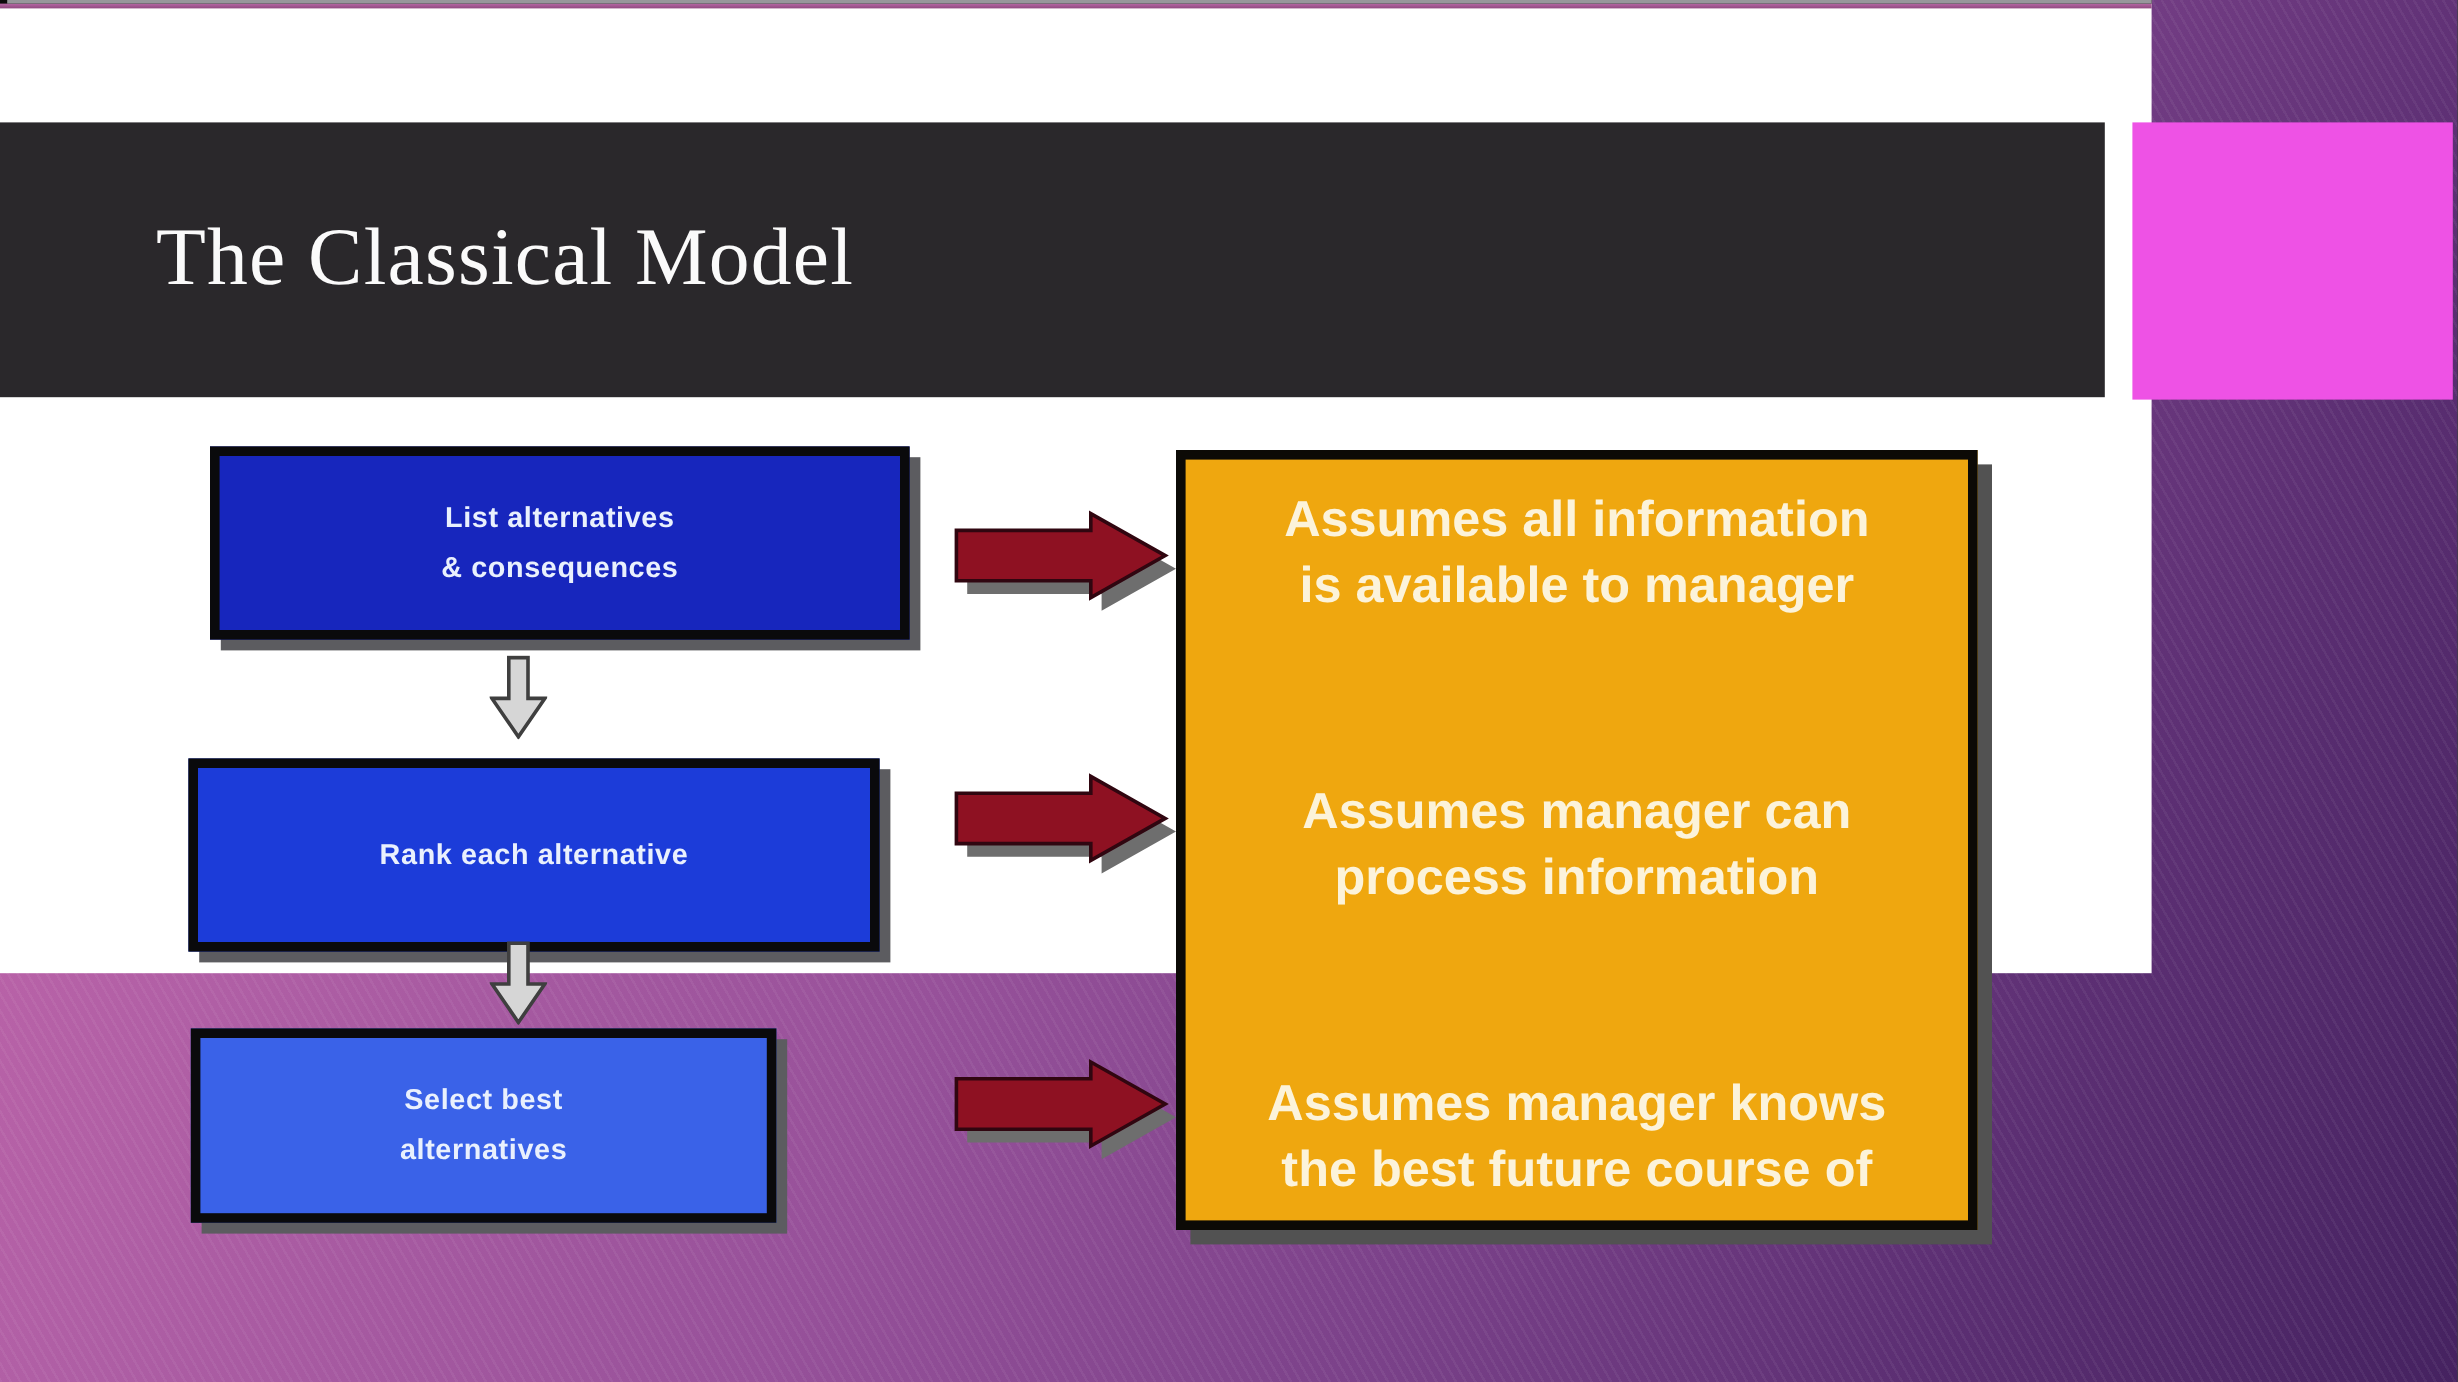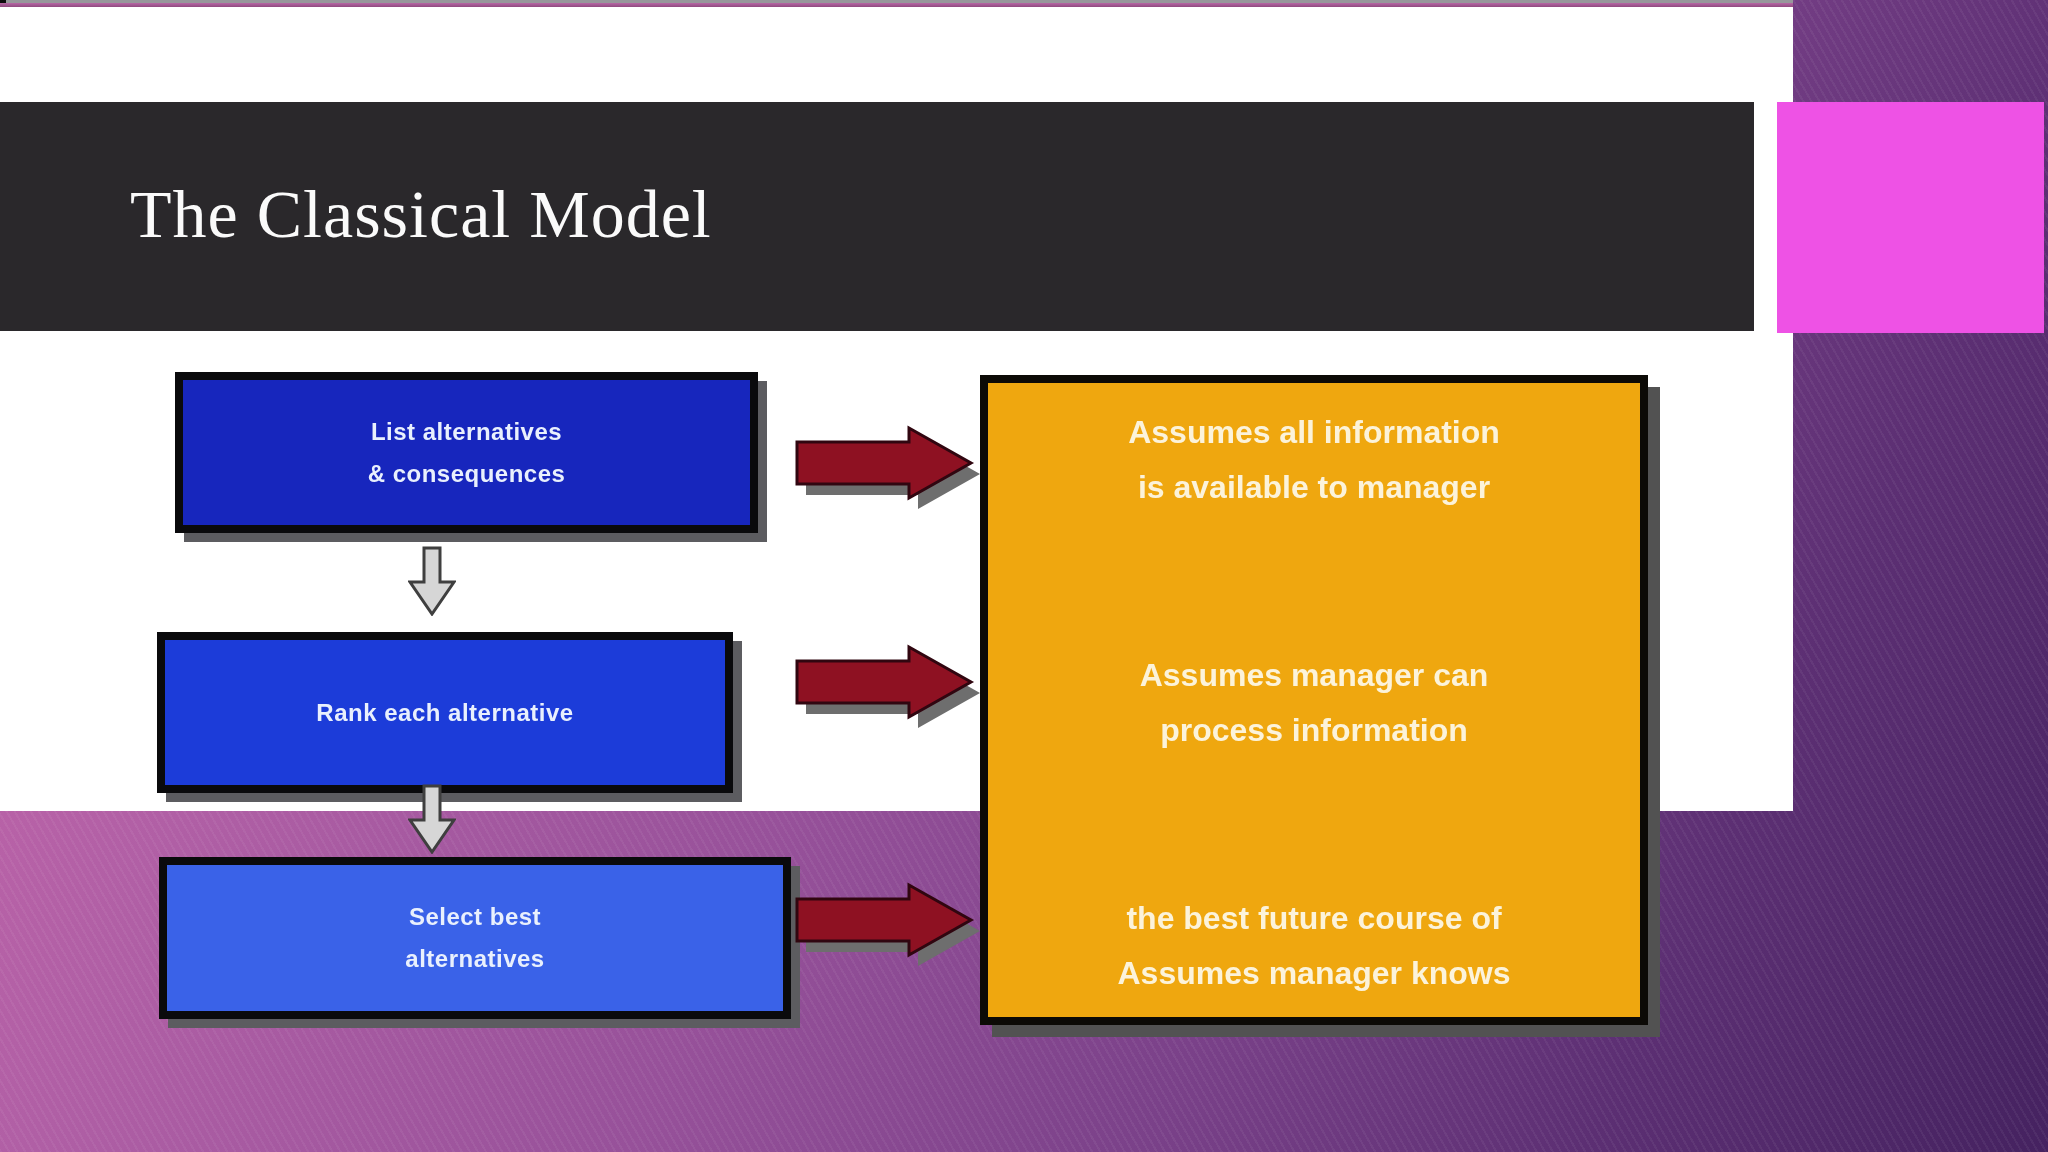--- a/index.html
+++ b/index.html
@@ -75,33 +75,33 @@
     border:8px solid #0a0a0c;
     box-shadow:9px 9px 0 #5c5c60;
     display:flex; flex-direction:column;
     align-items:center; justify-content:center;
     text-align:center;
     font-weight:bold; font-size:24px; line-height:42px;
     letter-spacing:0.5px;
   }
   .step-1 { left:175px; top:372px; width:583px; height:161px; }
   .step-2 { left:157px; top:632px; width:576px; height:161px; }
-  .step-3 { left:159px; top:857px; width:632px; height:162px; }
+  .step-3 { left:159px; top:857px; width:488px; height:162px; }
 
   
   .assumptions {
     position:absolute; z-index:4;
     left:980px; top:375px; width:668px; height:650px;
     border:8px solid #0c0a06;
     box-shadow:12px 12px 0 #525252;
     display:flex; flex-direction:column;
     justify-content:space-between;
     padding:22px 8px 16px 8px;
     text-align:center;
-    font-weight:bold; font-size:32px; line-height:55px;
+    font-weight:bold; font-size:42px; line-height:55px;
   }
 
   
   .down-arrow { position:absolute; z-index:4; left:408px; width:48px; height:70px; }
   .down-arrow.a1 { top:546px; }
   .down-arrow.a2 { top:784px; }
   .right-arrow { position:absolute; z-index:4; left:795px; width:186px; height:86px; }
   .right-arrow.r1 { top:424px; }
   .right-arrow.r2 { top:643px; }
   .right-arrow.r3 { top:881px; }
@@ -162,18 +162,18 @@
   <div class="assumptions" style="background-color: rgb(239, 167, 15); color: rgb(252, 243, 218);">
     <div>
       <div>Assumes all information</div>
       <div>is available to manager</div>
     </div>
     <div>
       <div>Assumes manager can</div>
       <div>process information</div>
     </div>
     <div>
+      <div>Assumes manager knows</div>
       <div>the best future course of</div>
-      <div>Assumes manager knows</div>
     </div>
   </div>
 
 </div>
 
 </body></html>

